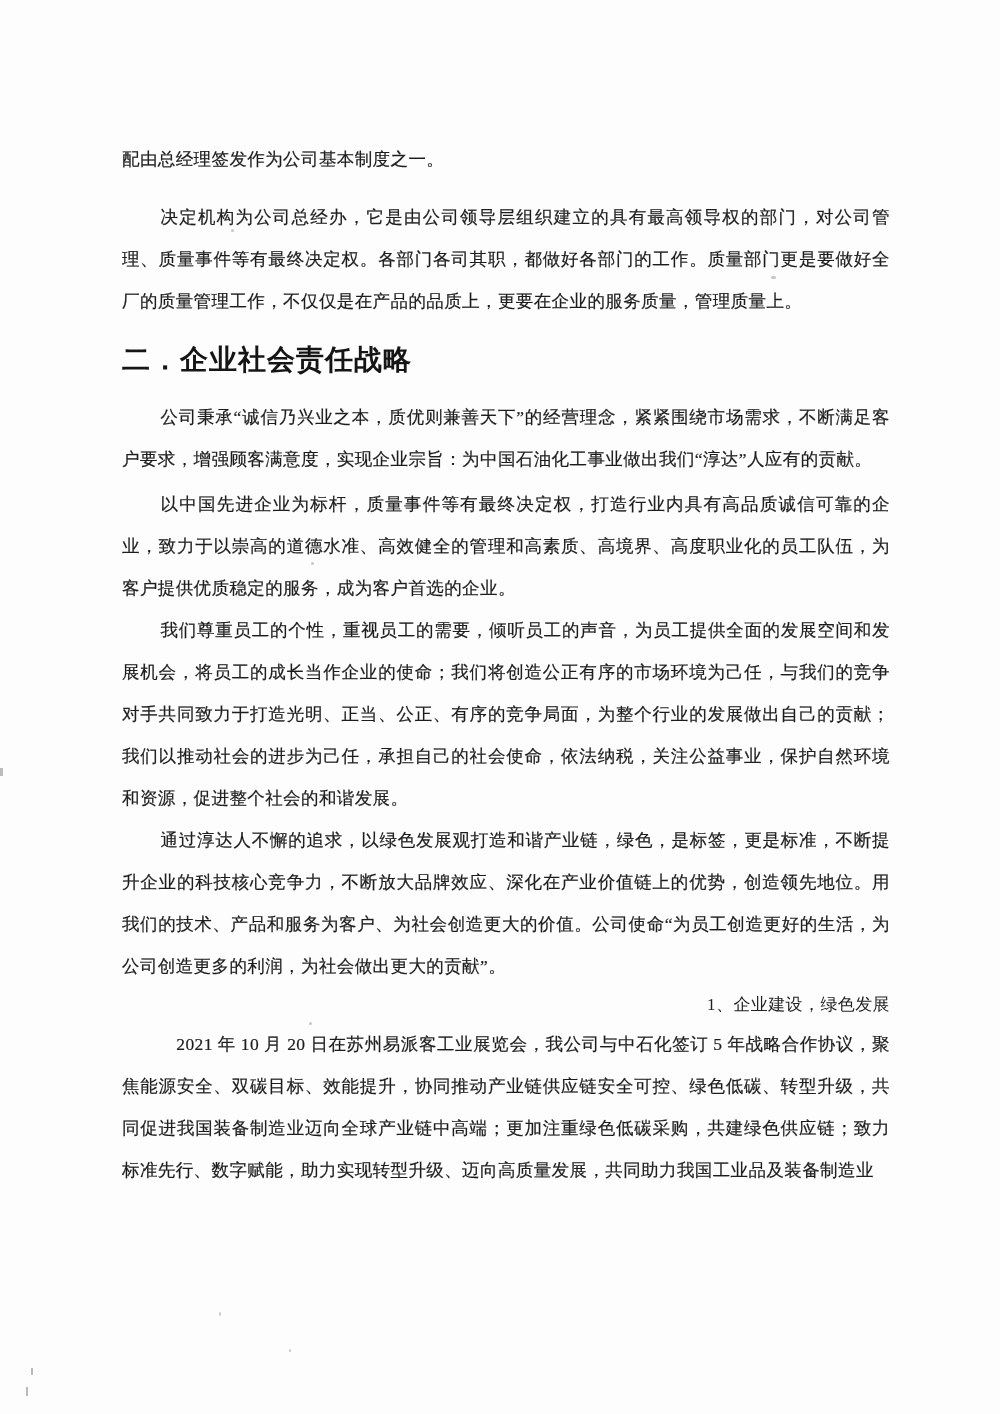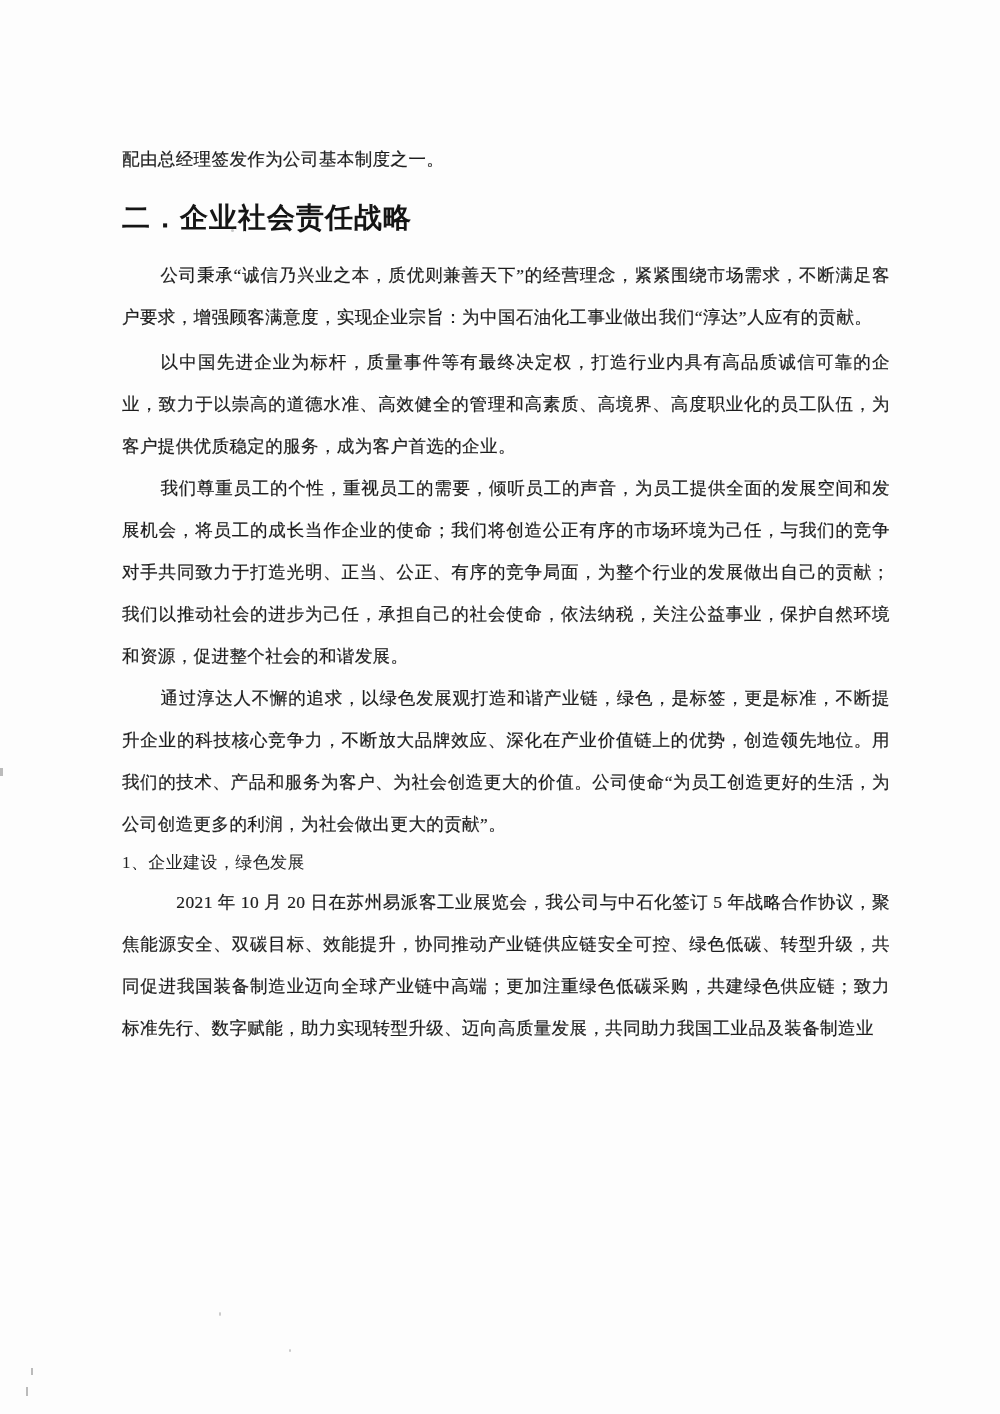--- a/index.html
+++ b/index.html
@@ -47,21 +47,21 @@
     text-align: left;
   }
   .mt-h1 { margin-top: 22px; }
   .mb-h1 { margin-bottom: 20px; }
   .mt-h2 { margin-top: 28px; }
   .sub {
     margin: 0;
     font-size: 17px;
     line-height: 36px;
     letter-spacing: 0.4px;
-    text-align: left;
+    text-align: right;
     color: #222;
   }
   
   .speck {
     position: absolute;
     background: #9a9a9a;
     border-radius: 50%;
     opacity: 0.55;
   }
   .tick {
@@ -71,20 +71,21 @@
   }
 </style>
 </head>
 <body>
 
 <div class="page">
   <div class="content">
 
     <p class="p">配由总经理签发作为公司基本制度之一。</p>
 
+    <p class="p indent mt-para">决定机构为公司总经办，它是由公司领导层组织建立的具有最高领导权的部门，对公司管理、质量事件等有最终决定权。各部门各司其职，都做好各部门的工作。质量部门更是要做好全厂的质量管理工作，不仅仅是在产品的品质上，更要在企业的服务质量，管理质量上。</p>
 
     <h2 class="h mt-h1 mb-h1">二．企业社会责任战略</h2>
 
     <p class="p indent">公司秉承“诚信乃兴业之本，质优则兼善天下”的经营理念，紧紧围绕市场需求，不断满足客户要求，增强顾客满意度，实现企业宗旨：为中国石油化工事业做出我们“淳达”人应有的贡献。</p>
 
     <p class="p indent mt-b5">以中国先进企业为标杆，质量事件等有最终决定权，打造行业内具有高品质诚信可靠的企业，致力于以崇高的道德水准、高效健全的管理和高素质、高境界、高度职业化的员工队伍，为客户提供优质稳定的服务，成为客户首选的企业。</p>
 
     <p class="p indent">我们尊重员工的个性，重视员工的需要，倾听员工的声音，为员工提供全面的发展空间和发展机会，将员工的成长当作企业的使命；我们将创造公正有序的市场环境为己任，与我们的竞争对手共同致力于打造光明、正当、公正、有序的竞争局面，为整个行业的发展做出自己的贡献；我们以推动社会的进步为己任，承担自己的社会使命，依法纳税，关注公益事业，保护自然环境和资源，促进整个社会的和谐发展。</p>
 
     <p class="p indent">通过淳达人不懈的追求，以绿色发展观打造和谐产业链，绿色，是标签，更是标准，不断提升企业的科技核心竞争力，不断放大品牌效应、深化在产业价值链上的优势，创造领先地位。用我们的技术、产品和服务为客户、为社会创造更大的价值。公司使命“为员工创造更好的生活，为公司创造更多的利润，为社会做出更大的贡献”。</p>

